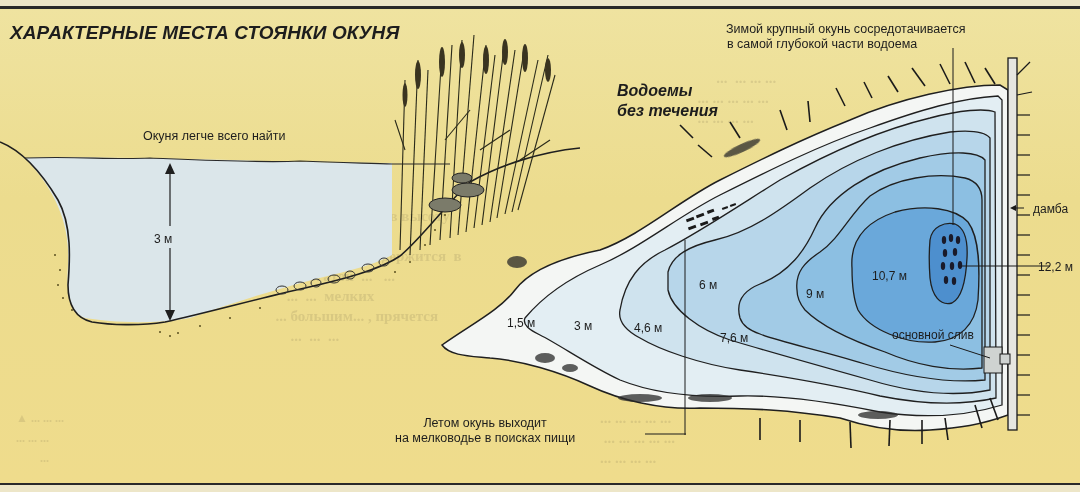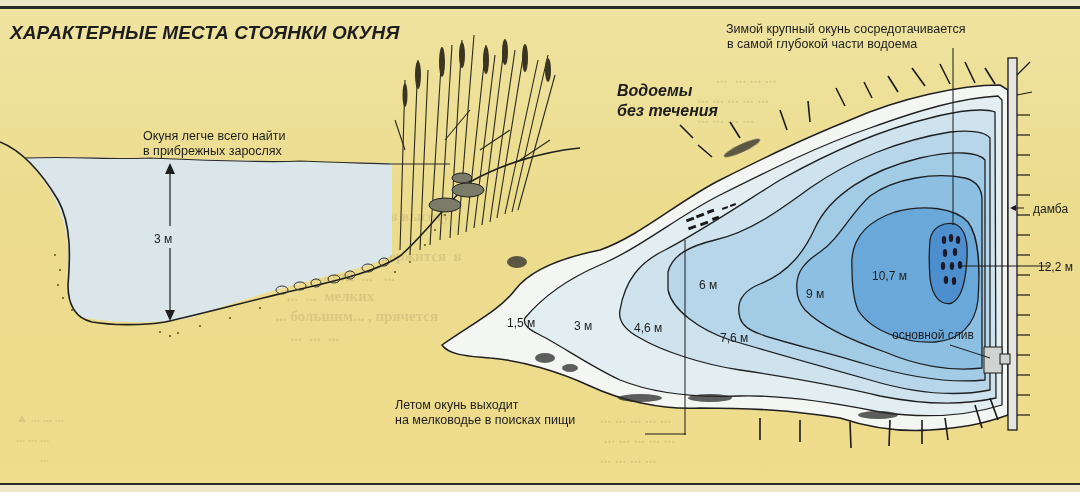--- a/index.html
+++ b/index.html
@@ -244,33 +244,32 @@
       <line x1="953" y1="48" x2="953" y2="225" stroke="#1a1a1a" stroke-width="1"></line>
       <line x1="962" y1="266" x2="1050" y2="266" stroke="#1a1a1a" stroke-width="1"></line>
       <line x1="685" y1="240" x2="685" y2="435" stroke="#1a1a1a" stroke-width="1"></line>
       <line x1="645" y1="434" x2="686" y2="434" stroke="#1a1a1a" stroke-width="1"></line>
     </g>
   </svg>
 
   <div class="title">ХАРАКТЕРНЫЕ МЕСТА СТОЯНКИ ОКУНЯ</div>
   <div class="note" style="left:143px; top:106px;margin-top:15px;">
     <div>Окуня легче всего найти</div>
-    <div>в прибрежных зарослях</div>
   </div>
   <div class="depth" style="left:154px; top:224px;">3 м</div>
 
   <div class="sub" style="left:617px; top:73px; line-height:20px;">
     <div>Водоемы</div>
     <div>без течения</div>
   </div>
   <div class="note" style="left:726px; top:14px;">
     <div>Зимой крупный окунь сосредотачивается</div>
     <div style="padding-left:1px;">в самой глубокой части водоема</div>
   </div>
-  <div class="note" style="left:395px; top:390px;">
+  <div class="note" style="left:395px; top:408px;text-align:center;">
     <div>Летом окунь выходит</div>
     <div>на мелководье в поисках пищи</div>
   </div>
 
   <div class="depth" style="left:507px; top:308px;">1,5 м</div>
   <div class="depth" style="left:574px; top:311px;">3 м</div>
   <div class="depth" style="left:626px; top:313px;margin-left:8px;">4,6 м</div>
   <div class="depth" style="left:699px; top:270px;">6 м</div>
   <div class="depth" style="left:720px; top:294px;margin-top:29px;">7,6 м</div>
   <div class="depth" style="left:806px; top:279px;">9 м</div>

